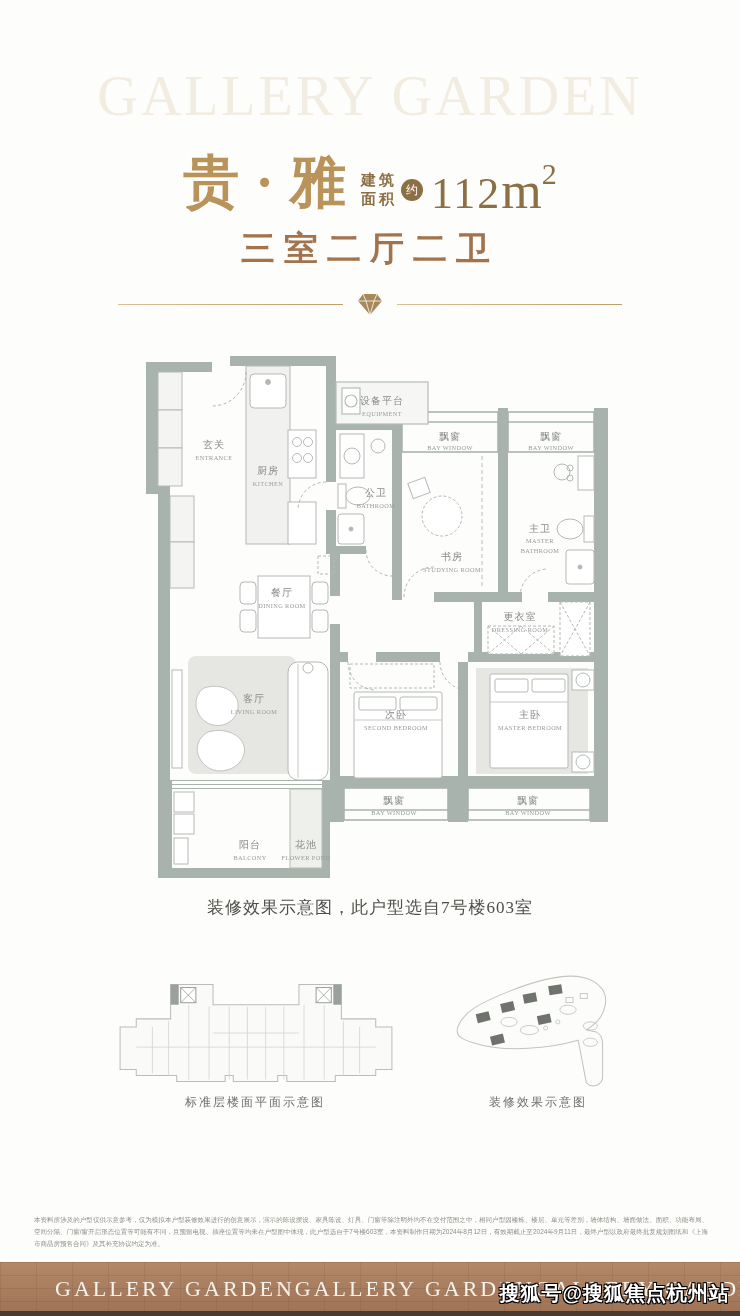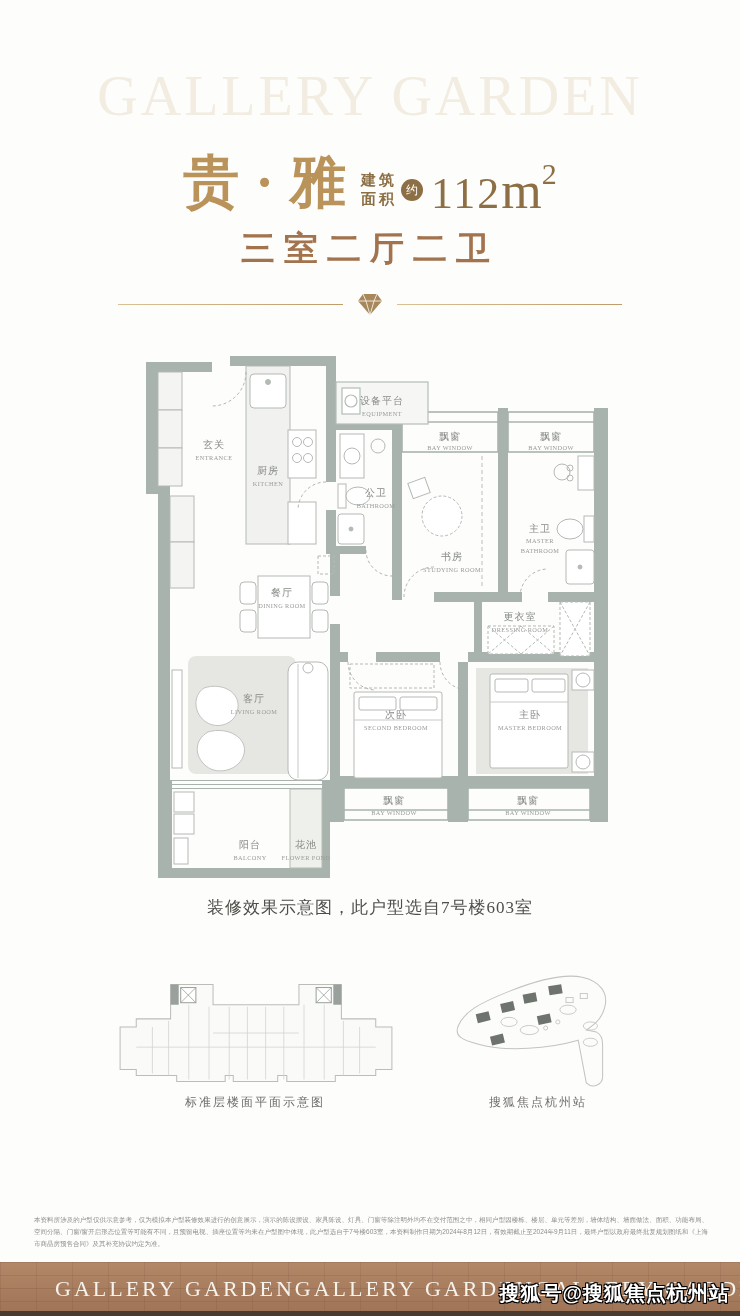--- a/index.html
+++ b/index.html
@@ -358,21 +358,21 @@
         <ellipse cx="140" cy="76" rx="7" ry="4"></ellipse>
         <rect x="116" y="32" width="7" height="5"></rect>
         <rect x="130" y="28" width="7" height="5"></rect>
         <circle cx="96" cy="62" r="2"></circle>
         <circle cx="108" cy="56" r="2"></circle>
       </g>
     </svg>
   </div>
 
   <div class="abs diag-label l">标准层楼面平面示意图</div>
-  <div class="abs diag-label r">搜狐焦点杭州站</div>
+  <div class="abs diag-label r">装修效果示意图</div>
 
   <div class="abs disclaimer">本资料所涉及的户型仅供示意参考，仅为模拟本户型装修效果进行的创意展示，演示的陈设摆设、家具陈设、灯具、门窗等除注明外均不在交付范围之中，相同户型因楼栋、楼层、单元等差别，墙体结构、墙面做法、面积、功能布局、空间分隔、门窗/窗开启形态位置等可能有不同，且预留电视、插座位置等均未在户型图中体现，此户型选自于7号楼603室，本资料制作日期为2024年8月12日，有效期截止至2024年9月11日，最终户型以政府最终批复规划图纸和《上海市商品房预售合同》及其补充协议约定为准。</div>
 
   <div class="abs footer">
     <span class="footer-brand">GALLERY GARDEN</span>
     <span class="footer-brand">GALLERY GARDEN</span>
     <span class="footer-brand">GALLERY GARDEN</span>
   </div>
 
   <div class="abs sohu-watermark">搜狐号@搜狐焦点杭州站</div>

